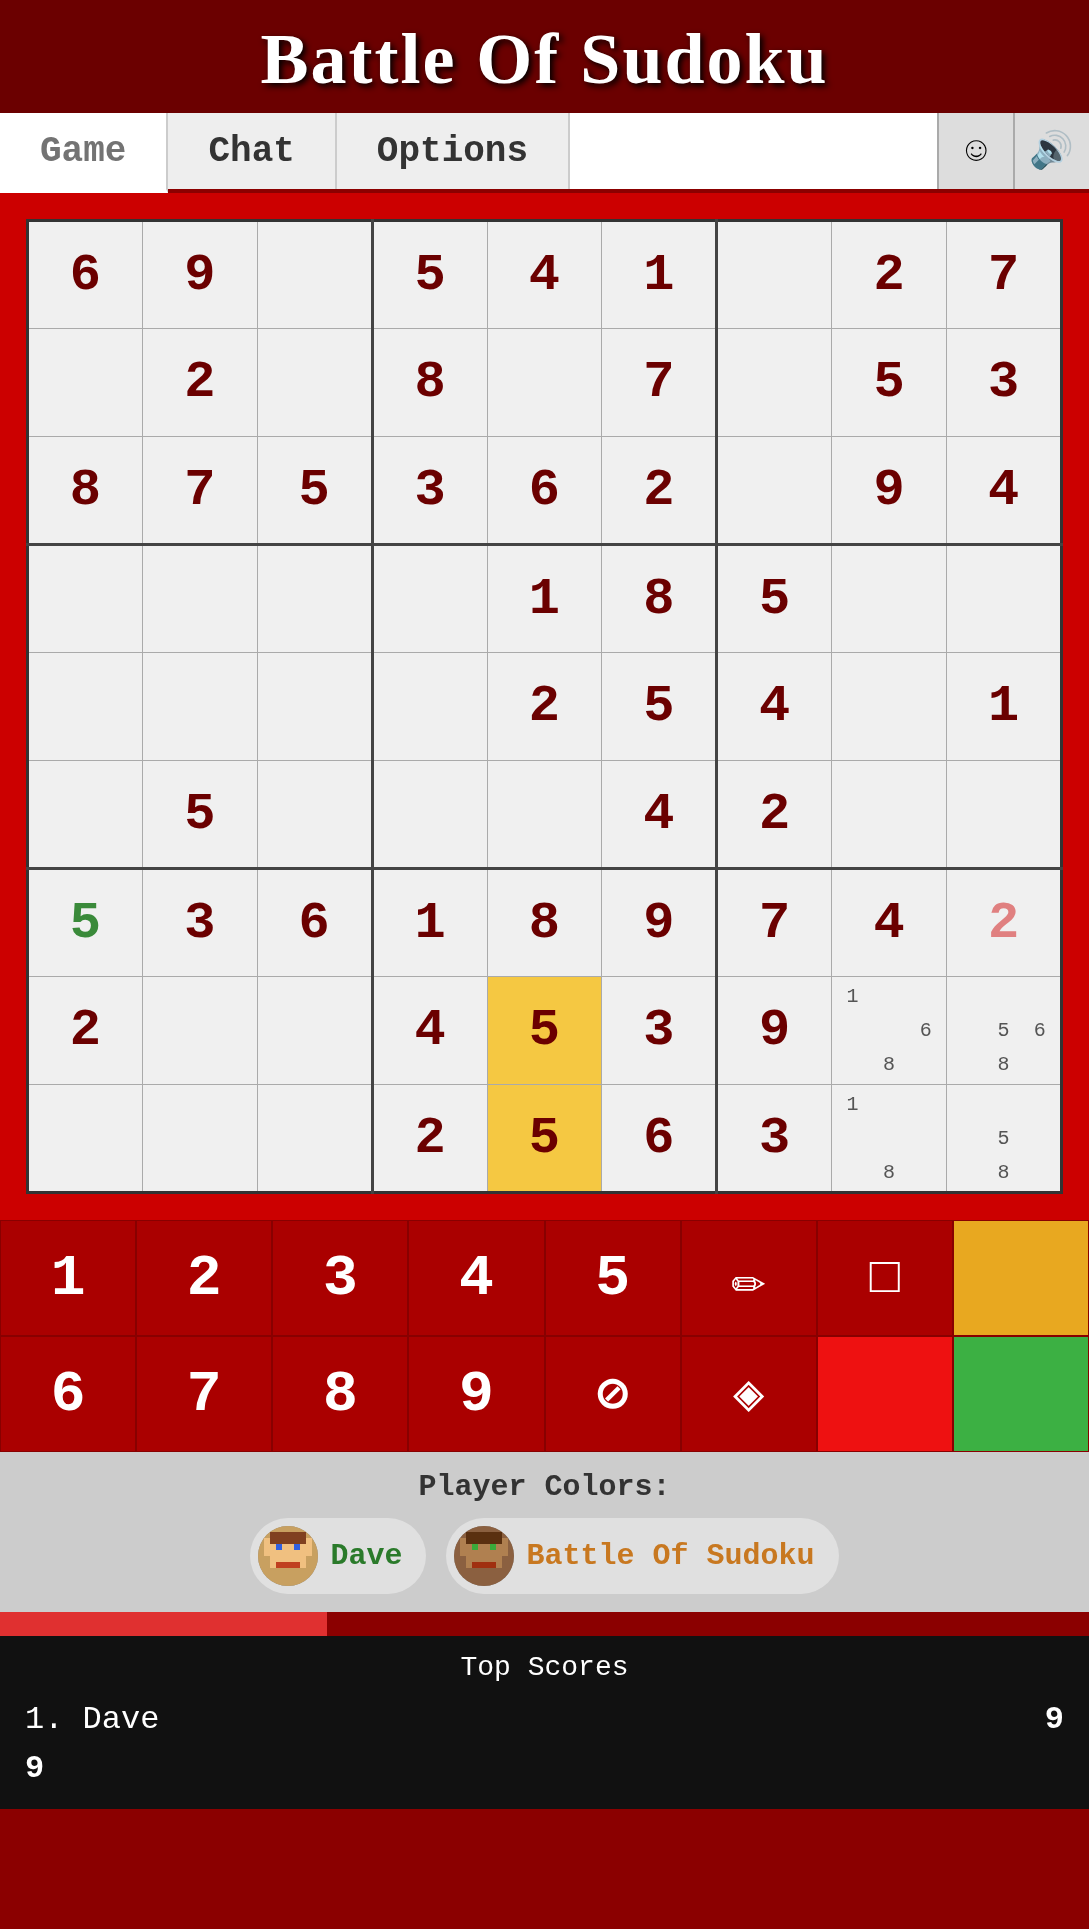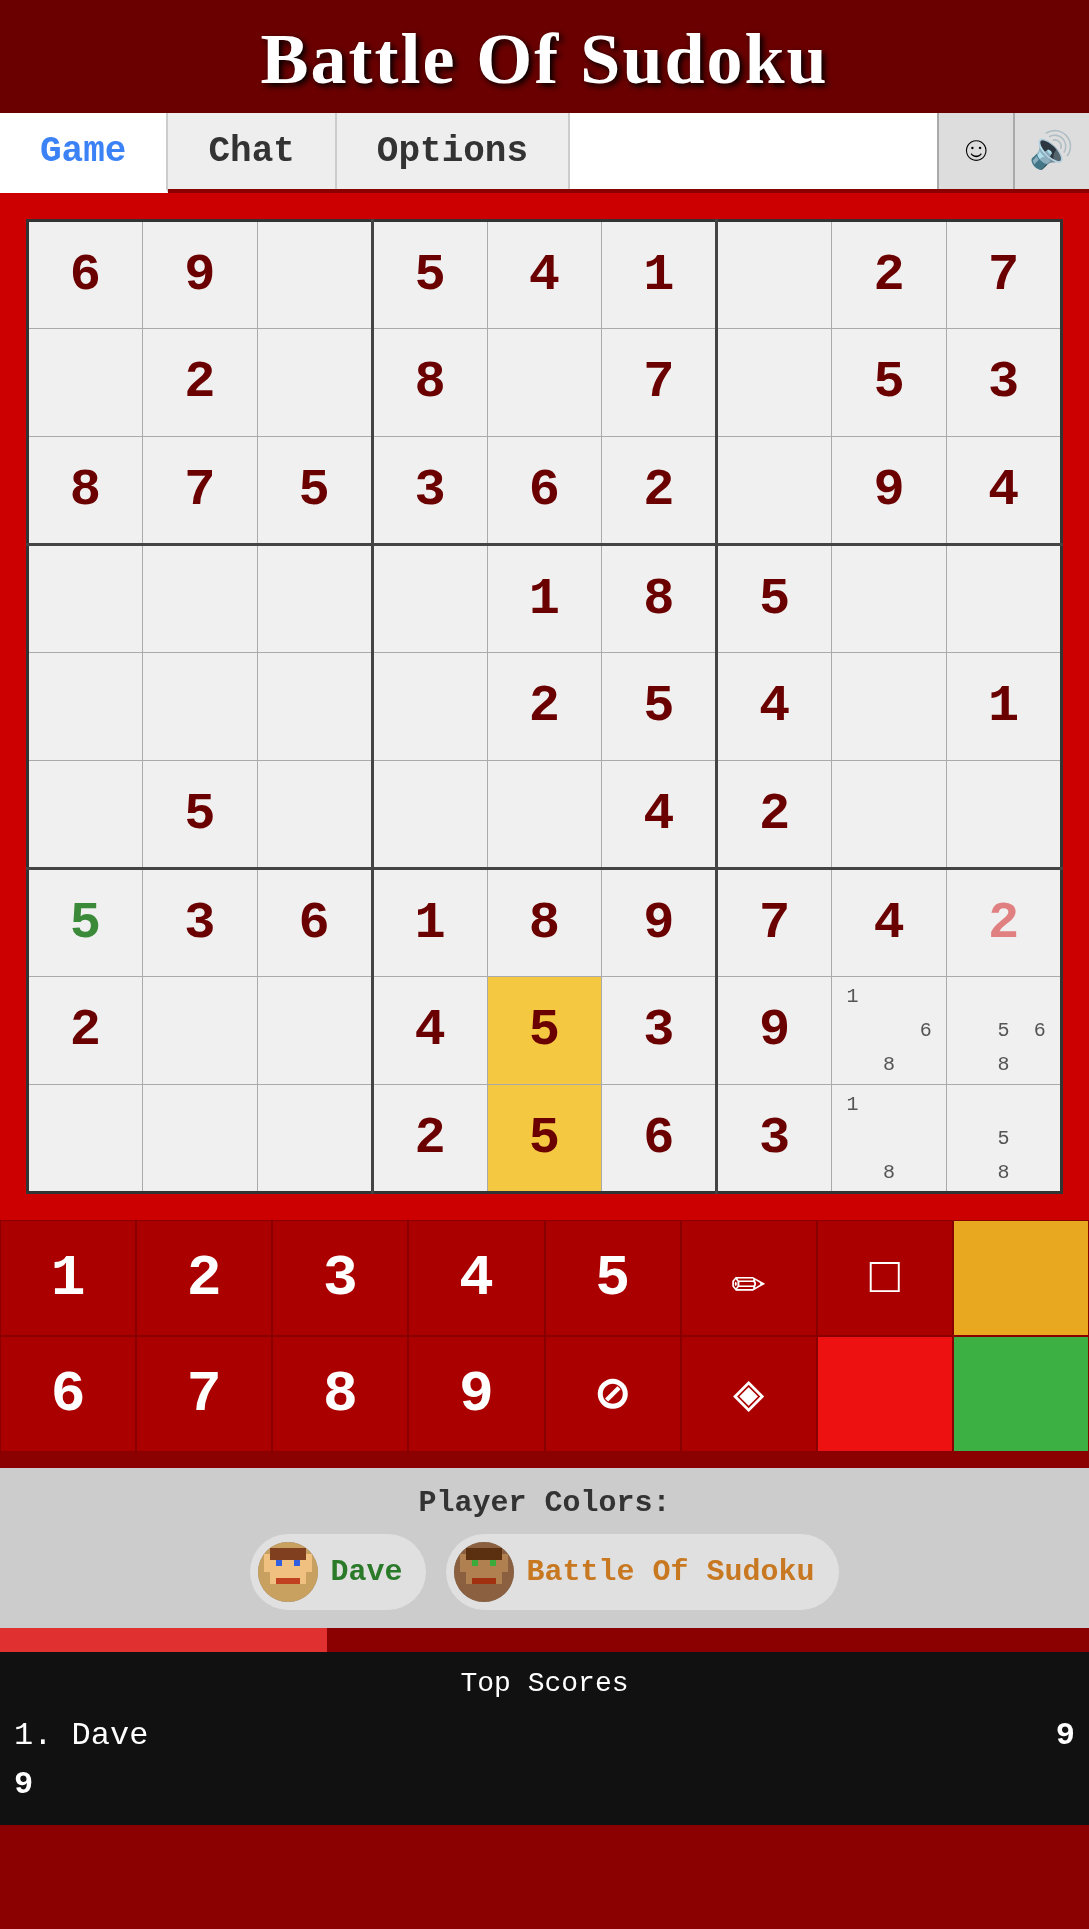--- a/index.html
+++ b/index.html
@@ -41,21 +41,21 @@
       padding: 0 40px;
       font-size: 36px;
       font-weight: bold;
       cursor: pointer;
       color: #333;
       background: #eee;
       border-right: 2px solid #ccc;
     }
     .nav-tab.active {
       background: #fff;
-      color: #3b82f6;
+      color: #737373;
       border-bottom: 4px solid #fff;
       margin-bottom: -4px;
       font-weight: 900;
     }
     .nav-icons {
       margin-left: auto;
       display: flex;
       align-items: center;
       background: #ccc;
     }
@@ -143,21 +143,20 @@
     }
     .numpad-btn.color-yellow { background: #e8a820; }
     .numpad-btn.color-black-swatch { background: #111; }
     .numpad-btn.color-green-swatch { background: #3cb043; }
 
     
     .player-colors-section {
       background: #ccc;
       padding: 18px;
       text-align: center;
-      margin-top: 16px;
     }
     .player-colors-label {
       font-size: 30px;
       font-weight: bold;
       margin-bottom: 14px;
       color: #333;
       font-family: 'Courier New', monospace;
     }
     .player-row {
       display: flex;
@@ -200,21 +199,21 @@
     }
     .score-bar-fill {
       height: 100%;
       background: #e03030;
       width: 30%;
     }
 
     
     .top-scores-section {
       background: #111;
-      padding: 16px 14px;
+      padding: 16px 25px;
     }
     .top-scores-title {
       color: #fff;
       font-size: 28px;
       text-align: center;
       font-family: 'Courier New', monospace;
       margin-bottom: 12px;
     }
     .score-row {
       display: flex;

